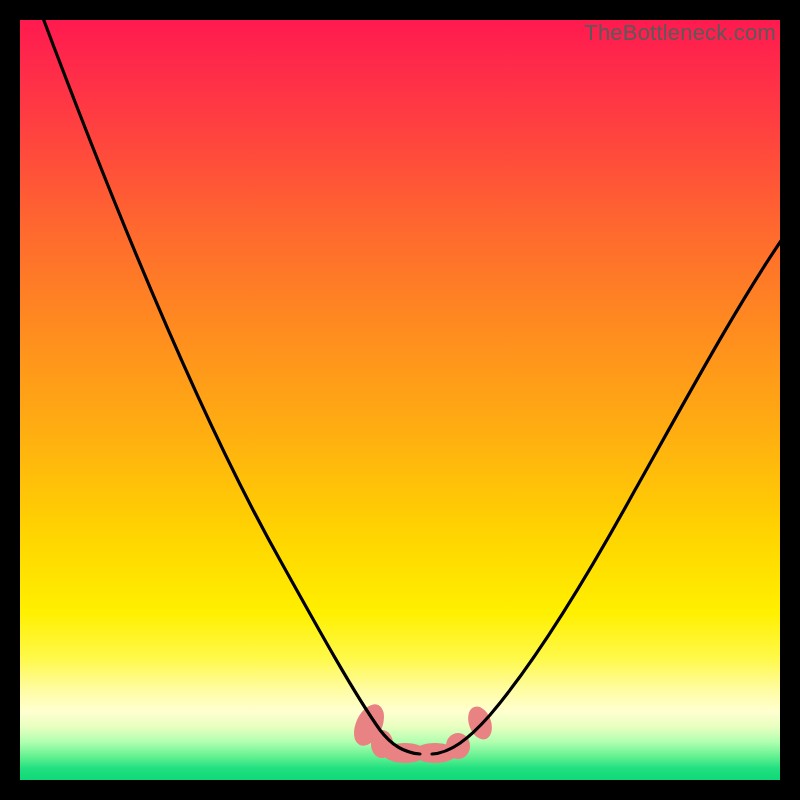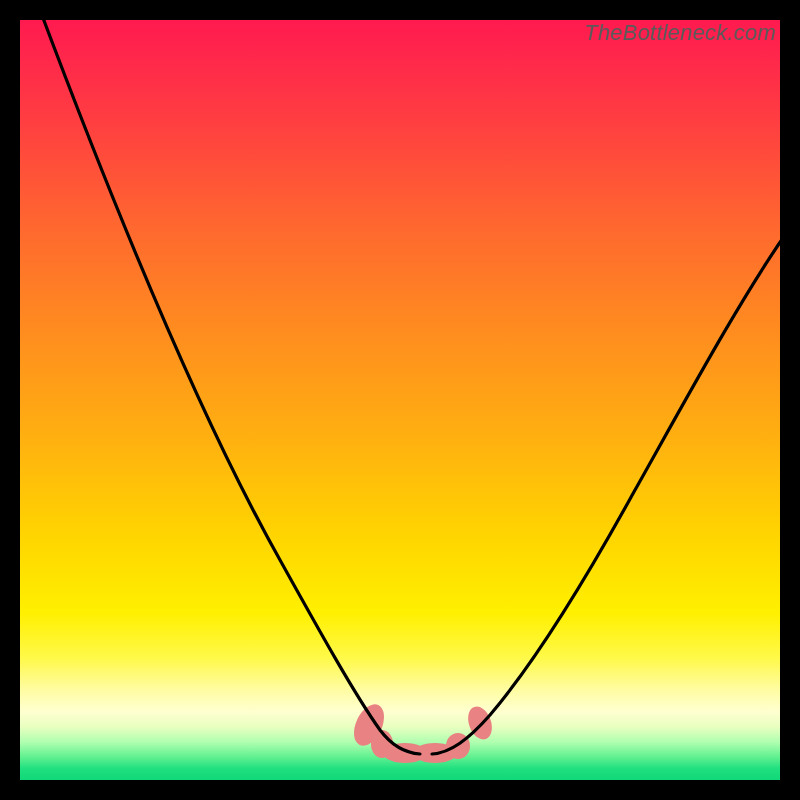--- a/index.html
+++ b/index.html
@@ -47,21 +47,20 @@
   }
   .attribution {
     position: absolute;
     top: 0px;
     right: 4px;
     color: #5a5a5a;
     font-size: 22px;
     font-weight: 500;
     letter-spacing: 0.2px;
     user-select: none;
-    font-style: italic;
   }
   svg.curves {
     position: absolute;
     left: 0;
     top: 0;
     width: 760px;
     height: 760px;
     overflow: visible;
   }
   .curve-stroke {

